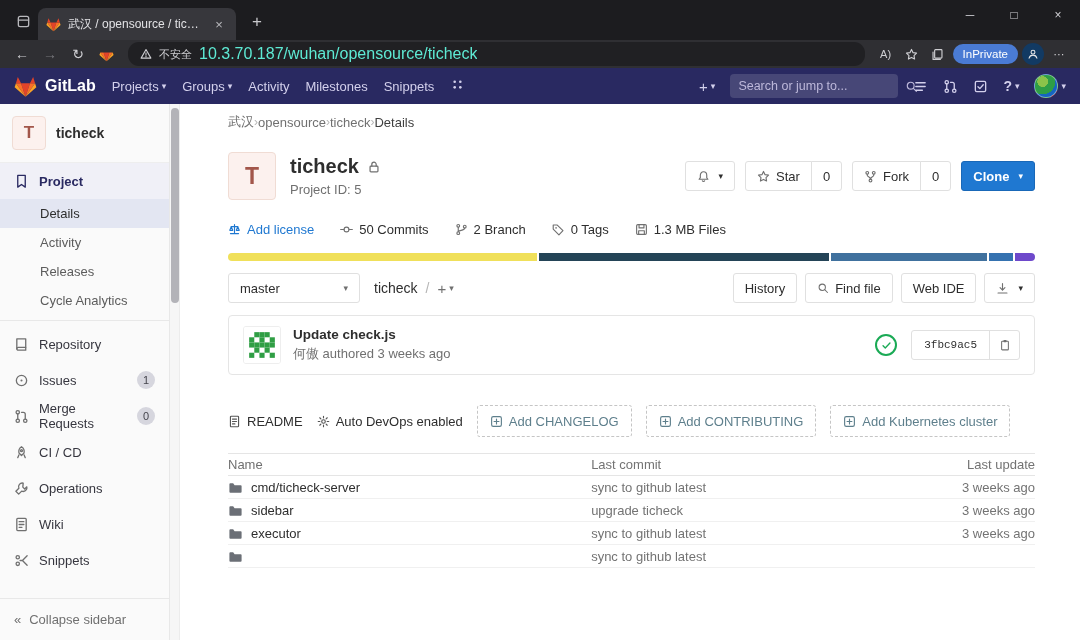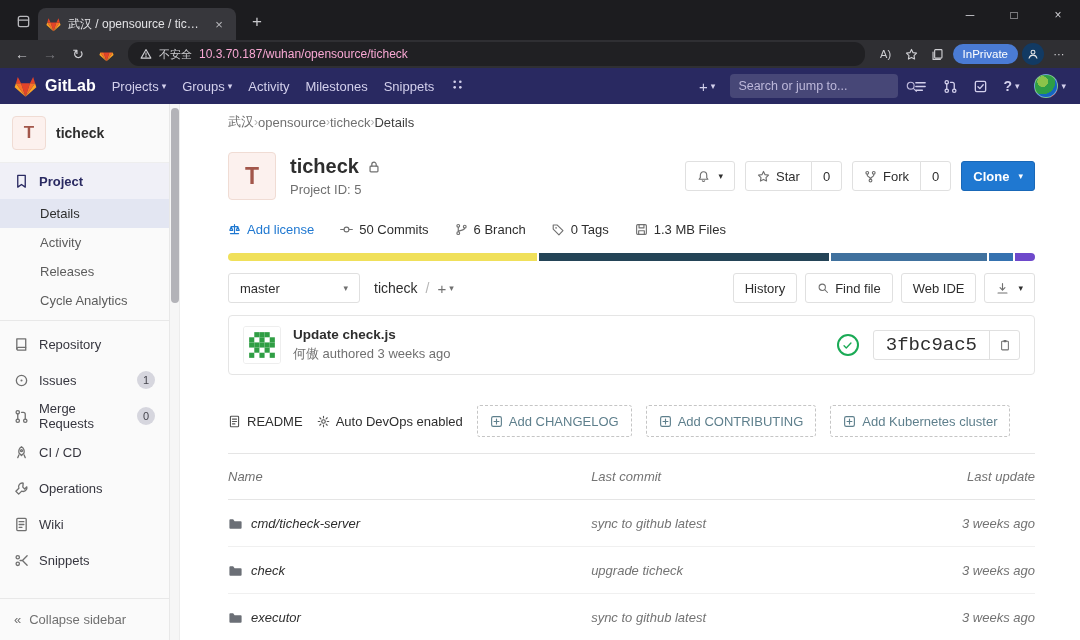--- a/index.html
+++ b/index.html
@@ -19,21 +19,21 @@
   .win-controls { margin-left:auto; align-self:flex-start; display:flex; height:30px; }
   .win-controls div { width:44px; display:flex; align-items:center; justify-content:center; color:#cfcfd3; font-size:12px; }
 
   
   .toolbar { height:28px; background:#2f2f33; display:flex; align-items:center; gap:4px; padding:0 10px; }
   .nav-btn { width:24px; height:22px; display:flex; align-items:center; justify-content:center; color:#cfcfd3; font-size:14px; border-radius:4px; }
   .nav-btn.dim { color:#77777c; }
   .tanuki-btn { width:24px; height:22px; display:flex; align-items:center; justify-content:center; }
   .addressbar { flex:1; height:22px; background:#202023; border-radius:11px; display:flex; align-items:center; gap:7px; padding:12px 12px; margin:0 6px; }
   .sec-label { font-size:11px; color:#cfcfd3; }
-  .url-text { font-size:12px; color:#f9a8d4; white-space:nowrap; overflow:hidden; }
+  .url-text { font-size:16px; color:#5eead4; white-space:nowrap; overflow:hidden; }
   .tool-icon { width:22px; height:22px; display:flex; align-items:center; justify-content:center; color:#cfcfd3; font-size:11px; }
   .inprivate { height:20px; background:#4a7bd4; color:#fff; font-size:11.5px; border-radius:10px; padding:0 10px; display:flex; align-items:center; }
   .profile-avatar { width:22px; height:22px; border-radius:50%; background:#123a63; display:flex; align-items:center; justify-content:center; color:#e8e8ea; }
 
   
   .gl-navbar { height:36px; background:#292961; display:flex; align-items:center; padding:0 14px; gap:16px; }
   .brand { display:flex; align-items:center; gap:8px; }
   .brand-text { color:#fff; font-weight:bold; font-size:16px; }
   .gl-nav-item { color:#d3d0ec; font-size:13px; display:flex; align-items:center; }
   .gl-more { color:#d3d0ec; }
@@ -105,30 +105,30 @@
   .tree-plus { color:#707070; font-size:15px; display:flex; align-items:center; }
   .tree-actions { margin-left:auto; display:flex; gap:8px; }
 
   .commit-box { margin-top:12px; border:1px solid #e5e5e5; border-radius:4px; padding:10px 14px; display:flex; align-items:center; gap:12px; }
   .identicon { width:38px; height:38px; border-radius:3px; border:1px solid #eee; background:#fff; }
   .commit-title { font-size:13.5px; font-weight:600; color:#2e2e2e; }
   .commit-meta { font-size:13px; color:#707070; margin-top:3px; }
   .commit-right { margin-left:auto; display:flex; align-items:center; gap:14px; }
   .ci-status { width:22px; height:22px; border-radius:50%; border:2px solid #1aaa55; color:#1aaa55; display:flex; align-items:center; justify-content:center; }
   .sha-box { display:flex; align-items:center; height:30px; border:1px solid #e0e0e0; border-radius:3px; overflow:hidden; }
-  .sha-text { padding:0 12px; font-family:"Liberation Mono","DejaVu Sans Mono",monospace; font-size:19px; color:#2e2e2e; }
+  .sha-text { padding:0 12px; font-family:"Liberation Mono","DejaVu Sans Mono",monospace; font-size:11px; color:#2e2e2e; }
   .sha-copy { width:30px; height:100%; border-left:1px solid #e0e0e0; display:flex; align-items:center; justify-content:center; color:#707070; }
 
   .overview-row { margin-top:30px; display:flex; align-items:center; gap:14px; }
   .flat-btn { display:flex; align-items:center; gap:6px; font-size:13px; color:#2e2e2e; }
   .flat-btn svg { color:#555; }
   .dashed-btn { display:flex; align-items:center; gap:6px; height:32px; padding:0 12px; border:1px dashed #c5c5c5; border-radius:3px; font-size:13px; color:#5e7f8c; }
 
   .file-table { margin-top:16px; }
-  .ft-row { display:flex; align-items:center; height:47px; border-bottom:1px solid #f0f0f0; font-size:13px;font-style:italic; }
+  .ft-row { display:flex; align-items:center; height:23px; border-bottom:1px solid #f0f0f0; font-size:13px; }
   .ft-head { border-top:1px solid #e5e5e5; border-bottom:1px solid #e5e5e5; color:#707070; }
   .col-name { flex:0 0 45%; display:flex; align-items:center; gap:8px; }
   .col-name svg { color:#6b6f76; }
   .col-commit { flex:1; color:#737373; }
   .col-upd { flex:0 0 110px; text-align:right; color:#737373; }
   .file-name { color:#2e2e2e; }
 </style>
 </head>
 <body>
 
@@ -448,21 +448,21 @@
           </svg>
         <span>50 Commits</span>
       </div>
       <div class="stat">
         <svg class="i" viewBox="0 0 16 16" style="width:13px;height:13px">
             <circle cx="4" cy="3.5" r="1.7"></circle>
             <circle cx="4" cy="12.5" r="1.7"></circle>
             <circle cx="12" cy="4.5" r="1.7"></circle>
             <path d="M4 5.2v5.6M12 6.2c0 3-5 2.5-8 4"></path>
           </svg>
-        <span>6 Branch</span>
+        <span>2 Branch</span>
       </div>
       <div class="stat">
         <svg class="i" viewBox="0 0 16 16" style="width:13px;height:13px">
             <path d="M1.5 2.5h5l7 7-5 5-7-7z"></path>
             <circle class="f" cx="5" cy="6" r="1" fill="currentColor" stroke="none"></circle>
           </svg>
         <span>0 Tags</span>
       </div>
       <div class="stat">
         <svg class="i" viewBox="0 0 16 16" style="width:13px;height:13px">
@@ -614,21 +614,21 @@
           <span class="file-name">cmd/ticheck-server</span>
         </div>
         <div class="col-commit">sync to github latest</div>
         <div class="col-upd">3 weeks ago</div>
       </div>
       <div class="ft-row">
         <div class="col-name">
           <svg class="i f" viewBox="0 0 16 16">
               <path d="M1.5 4.5a1 1 0 0 1 1-1h3l1.5 2h6.5a1 1 0 0 1 1 1v6a1 1 0 0 1-1 1h-11a1 1 0 0 1-1-1z"></path>
             </svg>
-          <span class="file-name">check</span>
+          <span class="file-name">sidebar</span>
         </div>
         <div class="col-commit">upgrade ticheck</div>
         <div class="col-upd">3 weeks ago</div>
       </div>
       <div class="ft-row">
         <div class="col-name">
           <svg class="i f" viewBox="0 0 16 16">
               <path d="M1.5 4.5a1 1 0 0 1 1-1h3l1.5 2h6.5a1 1 0 0 1 1 1v6a1 1 0 0 1-1 1h-11a1 1 0 0 1-1-1z"></path>
             </svg>
           <span class="file-name">executor</span>

